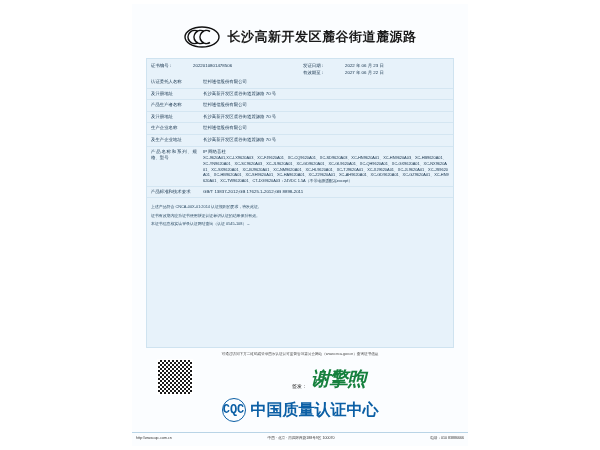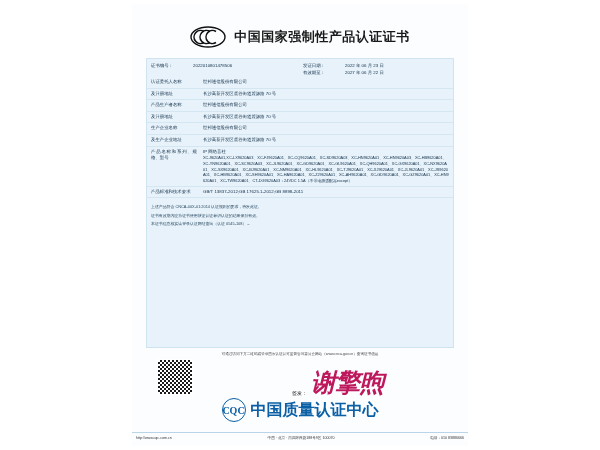--- a/index.html
+++ b/index.html
@@ -150,23 +150,23 @@
     align-items: flex-end;
     gap: 4px;
   }
   .sign-label {
     font-size: 5px;
     color: #222;
     padding-bottom: 3px;
   }
   .signature {
     font-family: Liberation Serif, serif;
-    font-size: 25px;
+    font-size: 19px;
     font-weight: bold;
-    color: #be185d;
+    color: #15803d;
     font-style: italic;
     letter-spacing: -1px;
   }
   .cqc-row {
     position: absolute;
     left: 0;
     top: 394px;
     width: 336px;
     display: flex;
     align-items: center;
@@ -174,24 +174,24 @@
     gap: 5px;
   }
   .cqc-logo {
     width: 22px;
     height: 22px;
     border-radius: 50%;
     border: 1.6px solid #0b5fa5;
     display: flex;
     align-items: center;
     justify-content: center;
-    font-size: 10px;
+    font-size: 12px;
     font-weight: bold;
     color: #0b5fa5;
-    font-family: Liberation Serif, serif;
+    font-family: Liberation Mono, monospace;
     text-align: right;
   }
   .cqc-name {
     font-size: 16px;
     font-weight: bold;
     color: #0b5fa5;
     font-family: "Liberation Serif", serif;
   }
   .bottom-bar {
     position: absolute;
@@ -218,21 +218,21 @@
 
       <div class="header">
         <span class="ccc-mark">
           <svg width="36" height="22" viewBox="0 0 36 22">
             <ellipse cx="18" cy="11" rx="17" ry="10" fill="none" stroke="#111" stroke-width="1.4"></ellipse>
             <path d="M14 5.5 A6.5 6.5 0 1 0 14 16.5" fill="none" stroke="#111" stroke-width="1.6"></path>
             <path d="M20 5.5 A6.5 6.5 0 1 0 20 16.5" fill="none" stroke="#111" stroke-width="1.6"></path>
             <path d="M26 5.5 A6.5 6.5 0 1 0 26 16.5" fill="none" stroke="#111" stroke-width="1.6"></path>
           </svg>
         </span>
-        <span class="cert-title">中国国家强制性产品认证证书</span>
+        <span class="cert-title">长沙高新开发区麓谷街道麓源路</span>
       </div>
 
       <div class="body-box">
 
         <div class="toprow">
           <div class="half">
             <span class="k">证书编号：</span>
             <span class="v">2022010801478506</span>
           </div>
           <div style="flex:1">

